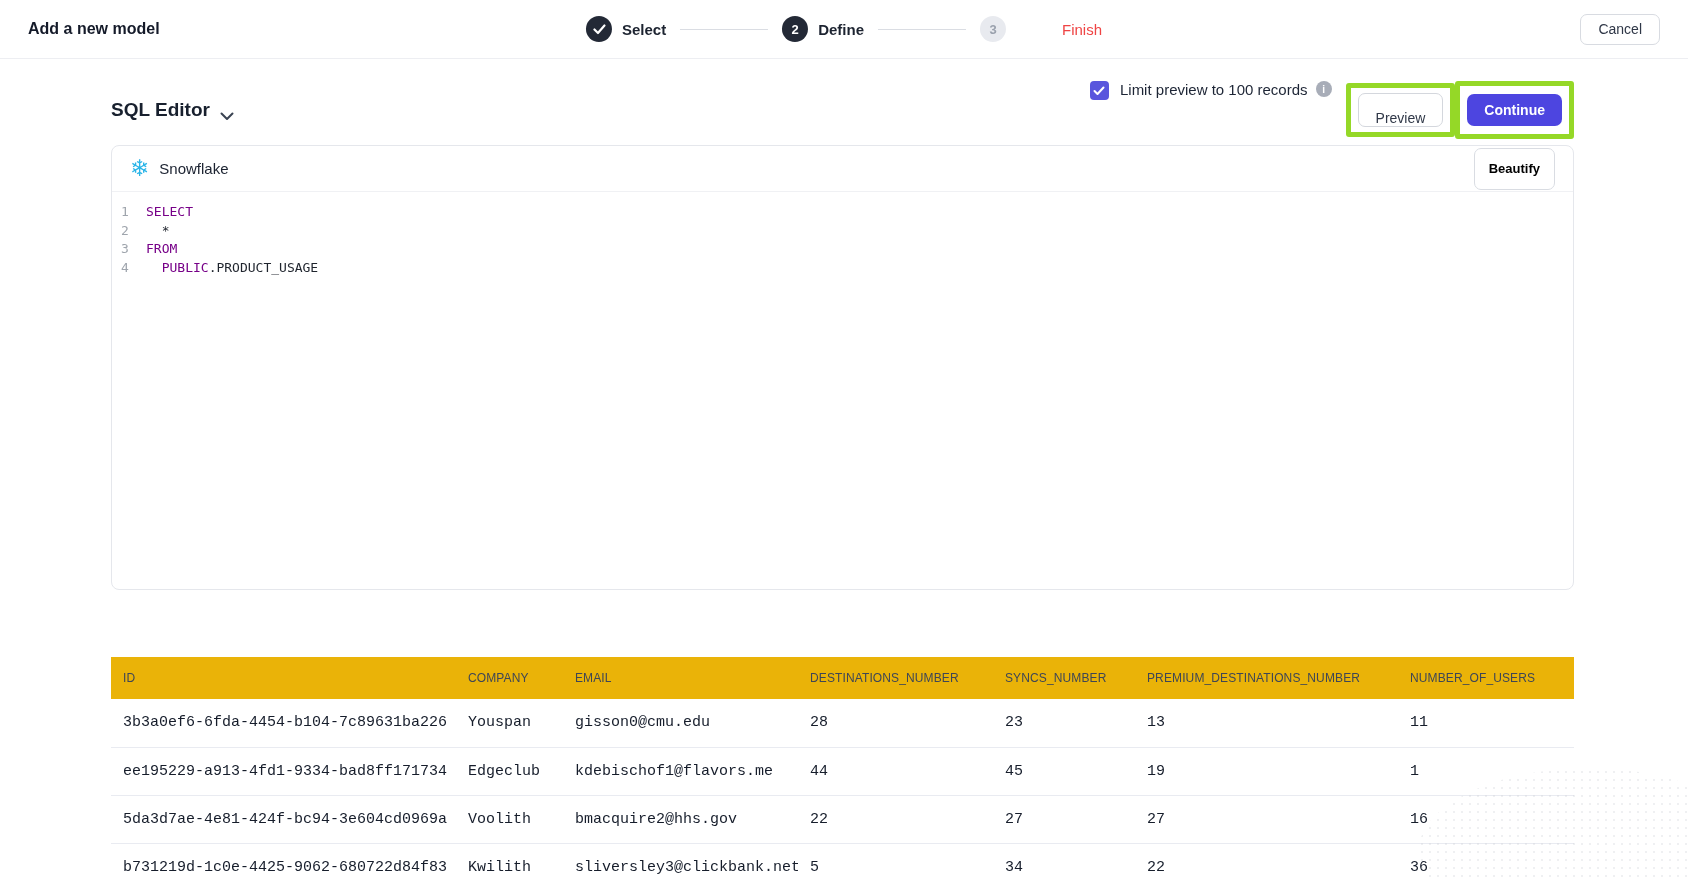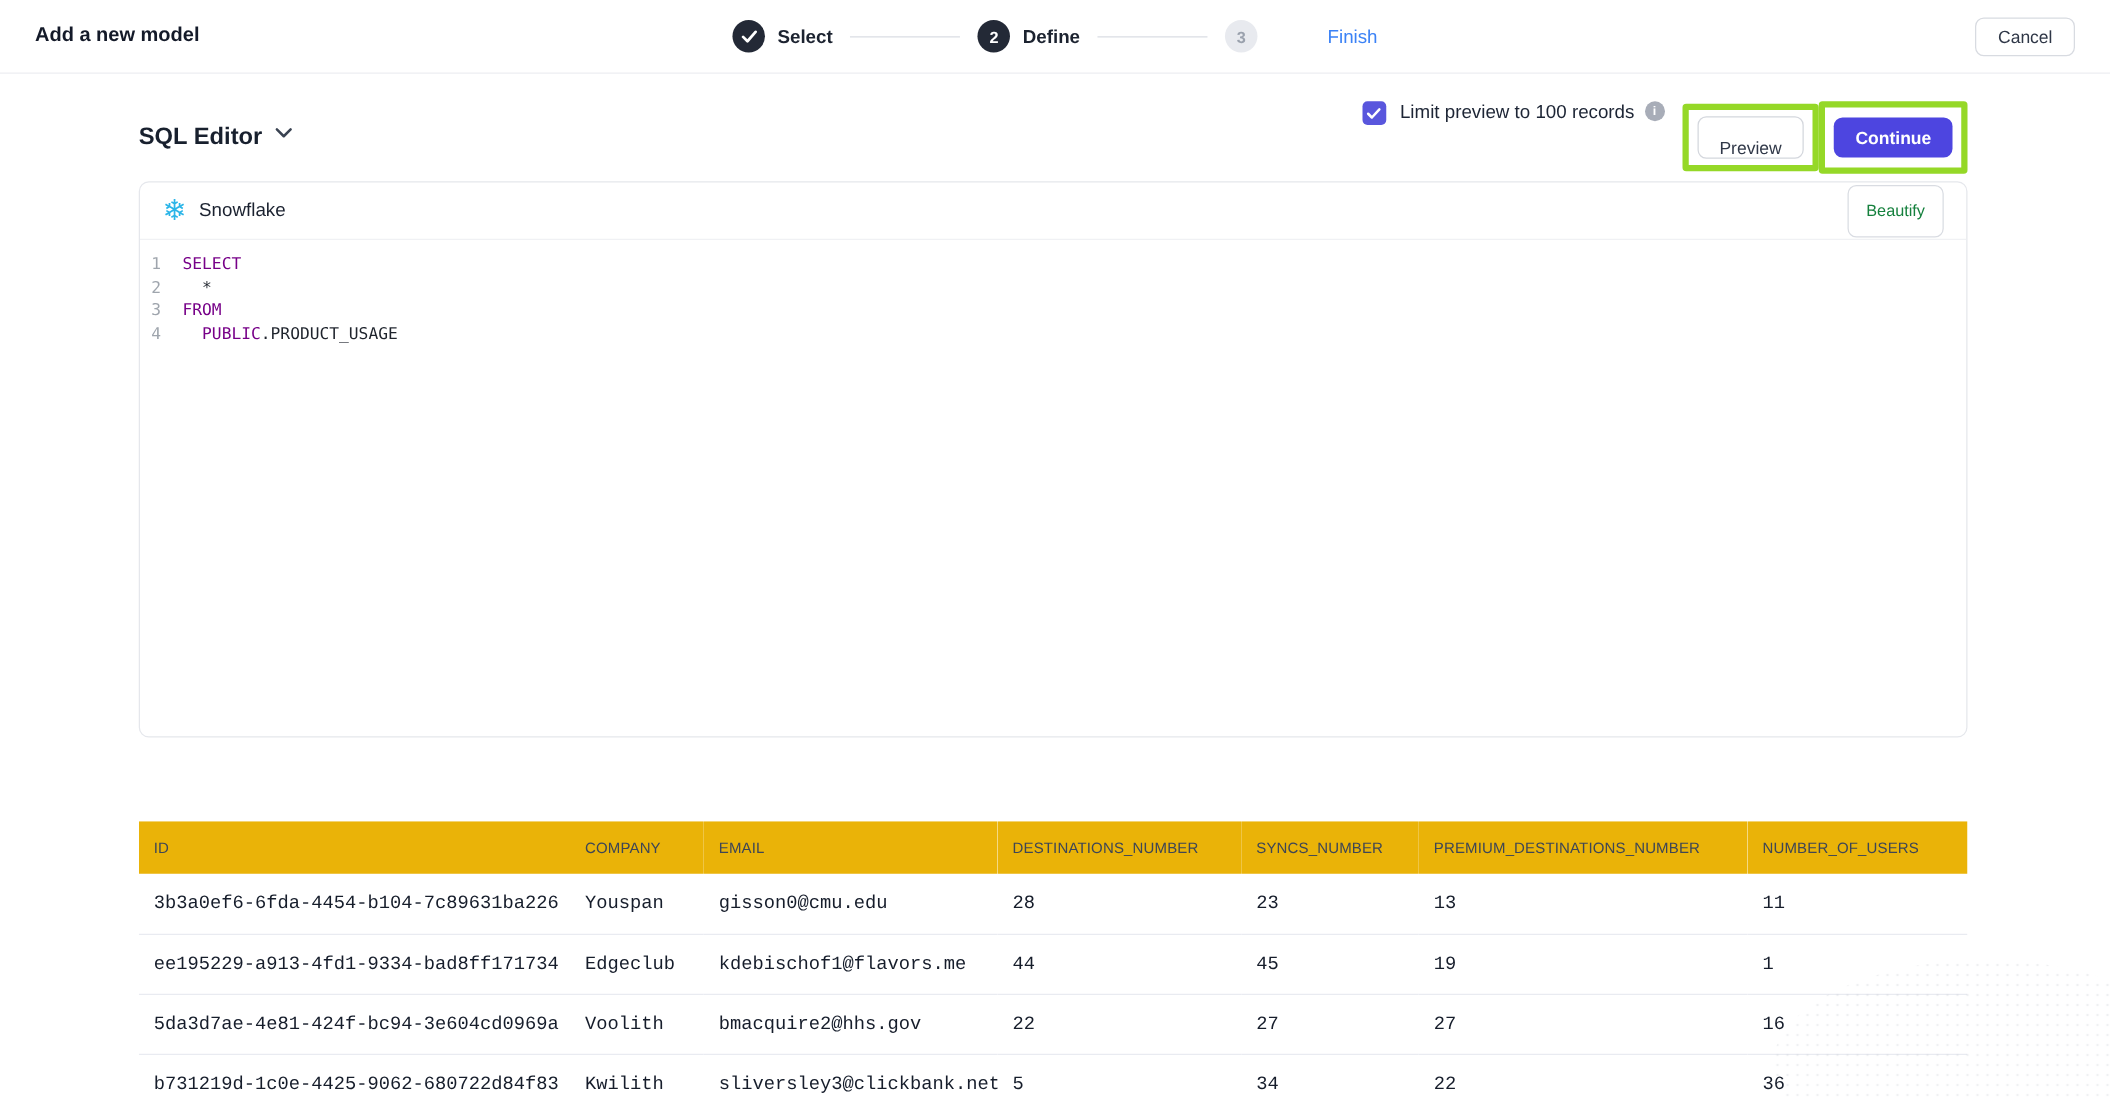--- a/index.html
+++ b/index.html
@@ -30,40 +30,40 @@
   }
   .step { display: flex; align-items: center; gap: 10px; cursor: default; }
   .step-circle {
     width: 26px; height: 26px; border-radius: 50%;
     display: flex; align-items: center; justify-content: center;
     font-size: 13px; font-weight: 700;
   }
   .step-circle.done, .step-circle.active { background: #232936; color: #fff; }
   .step-circle.upcoming { background: #e8eaef; color: #9aa1ad; }
   .step-label { font-size: 15px; font-weight: 600; color: #1c2330; }
-  .step-label.upcoming { color: #3b82f6; font-weight: 500; margin-left: 46px; }
+  .step-label.upcoming { color: #ef4444; font-weight: 500; margin-left: 46px; }
   .step-line { width: 88px; height: 1px; background: #dadde3; }
   .cancel-btn {
     margin-left: auto;
     height: 31px; padding: 0 17px;
     background: #fff; border: 1px solid #d8dbe1; border-radius: 7px;
     font-family: inherit; font-size: 14px; font-weight: 500; color: #2f3747;
     cursor: pointer;
   }
 
   
   .main { padding: 0 114px 0 111px; }
 
   .toolbar-row {
     margin-top: 22px;
     display: flex; align-items: center; justify-content: space-between;
     min-height: 56px;
   }
   .sql-editor-select {
-    display: flex; align-items: flex-start; gap: 10px;
+    display: flex; align-items: flex-end; gap: 10px;
     font-size: 19px; font-weight: 600; color: #18202e;
     cursor: pointer;
   }
   .chevron-down { width: 14px; height: 9px; margin-top: 3px; }
 
   .right-controls { display: flex; align-items: flex-start; }
   .checkbox {
     width: 19px; height: 19px; border-radius: 4px;
     background: #5956dd;
     display: flex; align-items: center; justify-content: center;
@@ -102,21 +102,21 @@
   }
   .sql-card-header {
     height: 46px; display: flex; align-items: center;
     padding: 0 18px; border-bottom: 1px solid #f0f1f4;
   }
   .snowflake-icon { font-size: 23px; color: #2bb5e8; margin-right: 10px; line-height: 1; }
   .source-name { font-size: 15px; font-weight: 500; color: #1b2230; }
   .btn-beautify {
     margin-left: auto; height: 42px; padding: 0 14px;
     background: #fff; border: 1px solid #d9dce2; border-radius: 7px;
-    font-family: inherit; font-size: 13px; font-weight: 400; color: #15803d;
+    font-family: inherit; font-size: 13px; font-weight: 700; color: #000000;
     cursor: pointer;
   }
   .code-area {
     padding: 11px 0;
     font-family: "DejaVu Sans Mono", monospace;
     font-size: 13px; line-height: 18.5px;
     cursor: text; height: 398px;
   }
   .code-line { display: flex; white-space: pre; }
   .line-no { width: 26px; text-align: center; color: #9fa5ad; flex-shrink: 0; }

